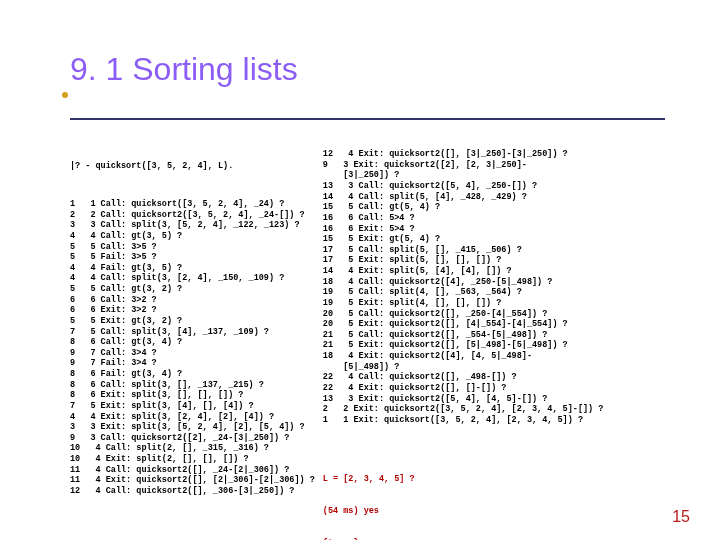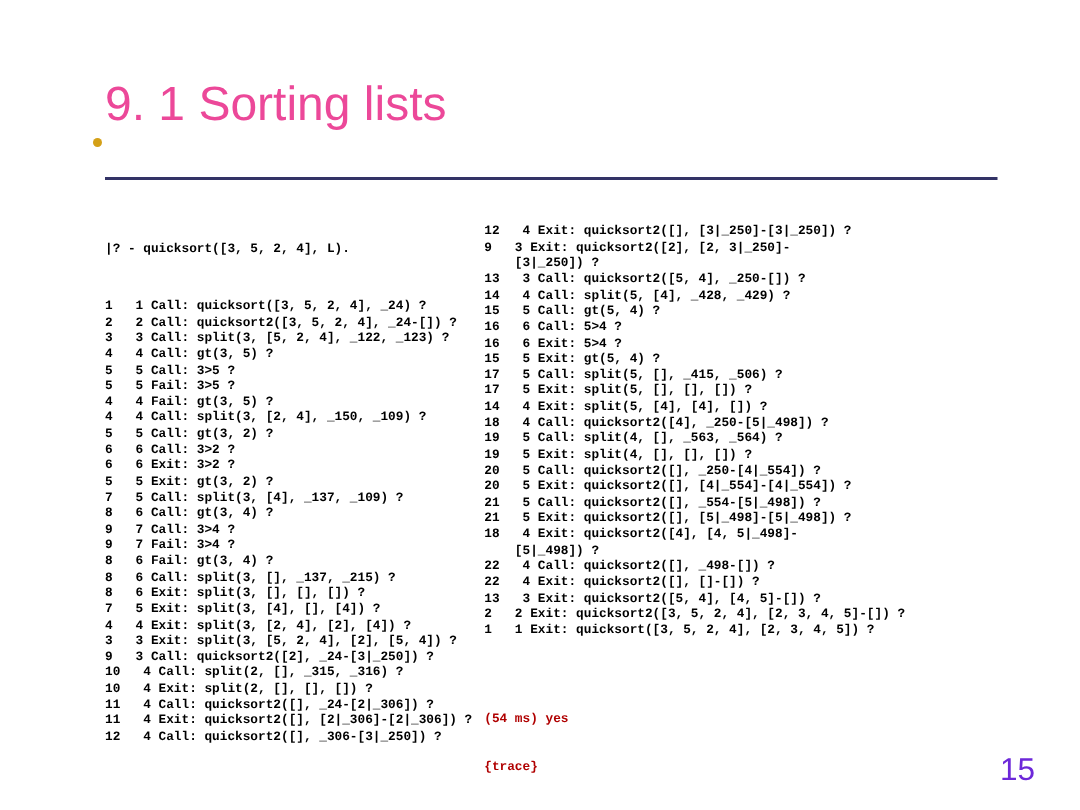--- a/index.html
+++ b/index.html
@@ -7,21 +7,21 @@
     padding: 0;
     width: 720px;
     height: 540px;
     font-family: Arial, sans-serif;
     background: white;
     position: relative;
     overflow: hidden;
   }
   .title {
     font-size: 32px;
-    color: #ec4899;
+    color: #8b5cf6;
     padding: 30px 0 8px 70px;
     font-weight: normal;
   }
   .title-underline {
     height: 2px;
     background: #333366;
     margin: 0 55px 8px 70px;
   }
   .content {
     display: flex;
@@ -57,22 +57,22 @@
     width: 6px;
     height: 6px;
     background: #d4a017;
     border-radius: 50%;
   }
   .page-num {
     position: absolute;
     bottom: 14px;
     right: 30px;
     font-family: Arial, sans-serif;
-    font-size: 21px;
-    color: #6d28d9;
+    font-size: 16px;
+    color: #b91c1c;
   }
 </style>
 </head>
 <body>
 
 <h1 class="title">9. 1 Sorting lists</h1>
 <div class="title-underline"></div>
 <div class="bullet"></div>
 
 <div class="content">
@@ -128,19 +128,20 @@
 21   5 Call: quicksort2([], _554-[5|_498]) ?
 21   5 Exit: quicksort2([], [5|_498]-[5|_498]) ?
 18   4 Exit: quicksort2([4], [4, 5|_498]-
     [5|_498]) ?
 22   4 Call: quicksort2([], _498-[]) ?
 22   4 Exit: quicksort2([], []-[]) ?
 13   3 Exit: quicksort2([5, 4], [4, 5]-[]) ?
 2   2 Exit: quicksort2([3, 5, 2, 4], [2, 3, 4, 5]-[]) ?
 1   1 Exit: quicksort([3, 5, 2, 4], [2, 3, 4, 5]) ?</div>
     <div class="result">
+      <div>L = [2, 3, 4, 5] ?</div>
       <div>(54 ms) yes</div>
       <div>{trace}</div>
     </div>
   </div>
 </div>
 
 <div class="page-num">15</div>
 
 </body></html>

